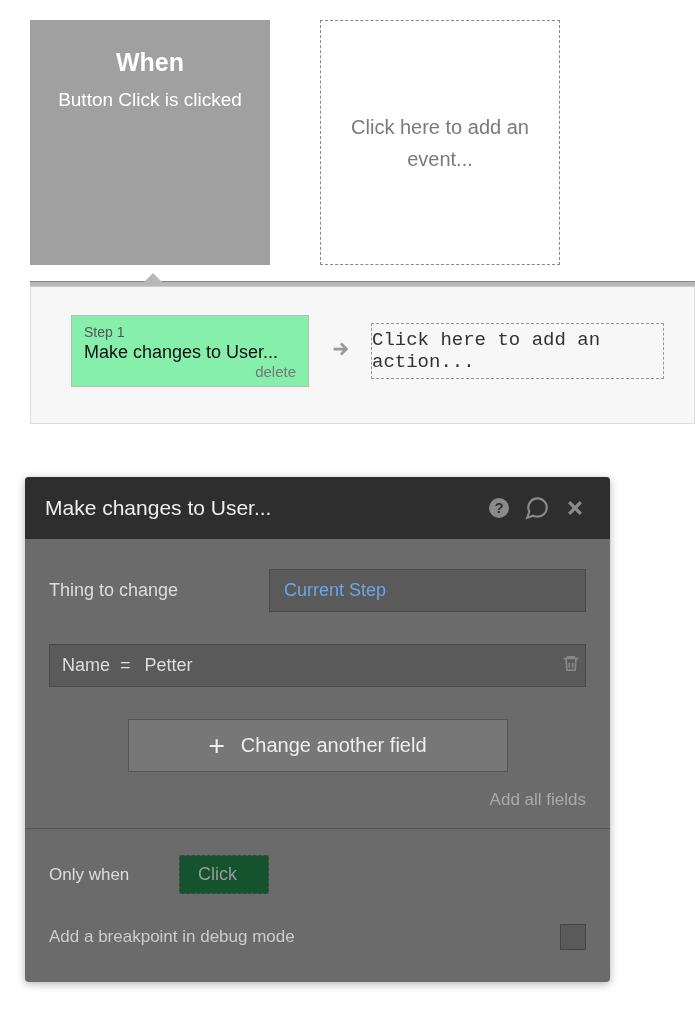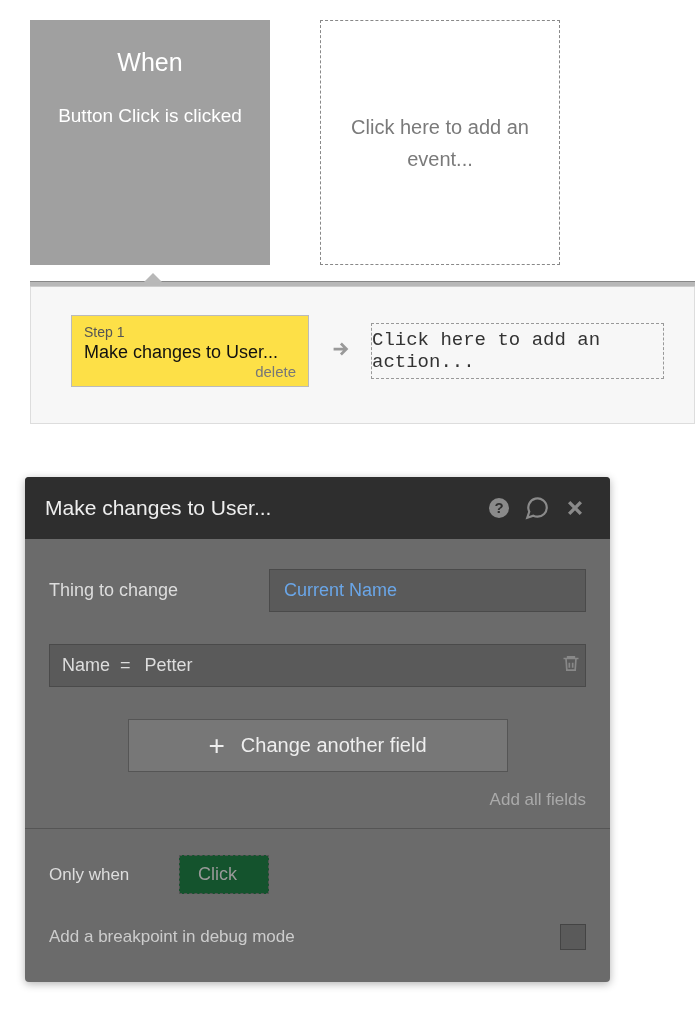--- a/index.html
+++ b/index.html
@@ -22,22 +22,22 @@
   width: 240px;
   height: 245px;
   background: #a0a0a0;
   color: #fff;
   text-align: center;
   padding: 28px 18px;
   position: relative;
 }
 .event-card .when {
   font-size: 25px;
-  font-weight: 400;
-  margin-bottom: 28px;
+  font-weight: 700;
+  margin-bottom: 12px;
 }
 .event-card .desc {
   font-size: 19px;
   font-weight: 300;
 }
 .event-placeholder {
   width: 240px;
   height: 245px;
   border: 1.5px dashed #888;
   color: #7a7a7a;
@@ -79,21 +79,21 @@
   padding: 28px 30px 36px 40px;
 }
 .step-row {
   display: flex;
   align-items: center;
   gap: 20px;
 }
 .step-card {
   width: 238px;
   border: 1px solid #bbb;
-  background: #fde047;
+  background: #86efac;
   padding: 8px 12px 6px 12px;
   position: relative;
 }
 .step-card .step-label {
   font-size: 14px;
   color: #555;
   margin-bottom: 2px;
 }
 .step-card .step-title {
   font-size: 18px;
@@ -311,21 +311,21 @@
     <div class="hicon">
       <svg width="20" height="20" viewBox="0 0 24 24" stroke="currentColor" stroke-width="4">
           <path d="M5 5l14 14M19 5L5 19"></path>
         </svg>
     </div>
   </div>
 
   <div class="panel-body">
     <div class="field-row">
       <div class="field-label">Thing to change</div>
-      <div class="field-value blue">Current Name</div>
+      <div class="field-value blue">Current Step</div>
     </div>
 
     <div class="assign-row">
       <span class="name">Name</span>
       <span class="eq">=</span>
       <span class="val">Petter</span>
       <span class="trash-icon">
         <svg width="20" height="22" viewBox="0 0 24 24" fill="none" stroke="currentColor" stroke-width="2">
             <path d="M3 6h18M8 6V4h8v2M6 6l1 14h10l1-14M10 11v6M14 11v6"></path>
           </svg>

